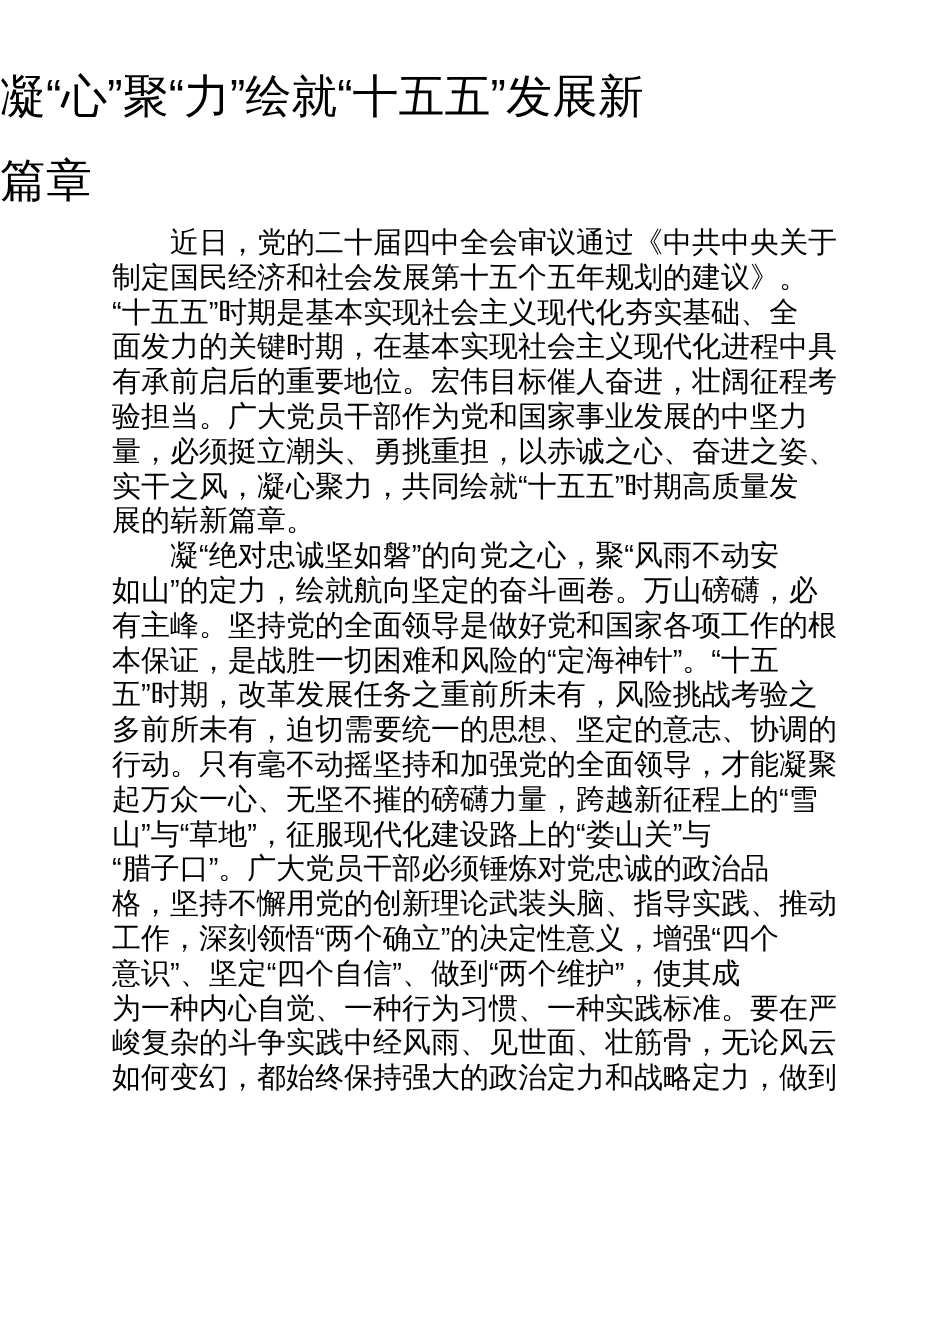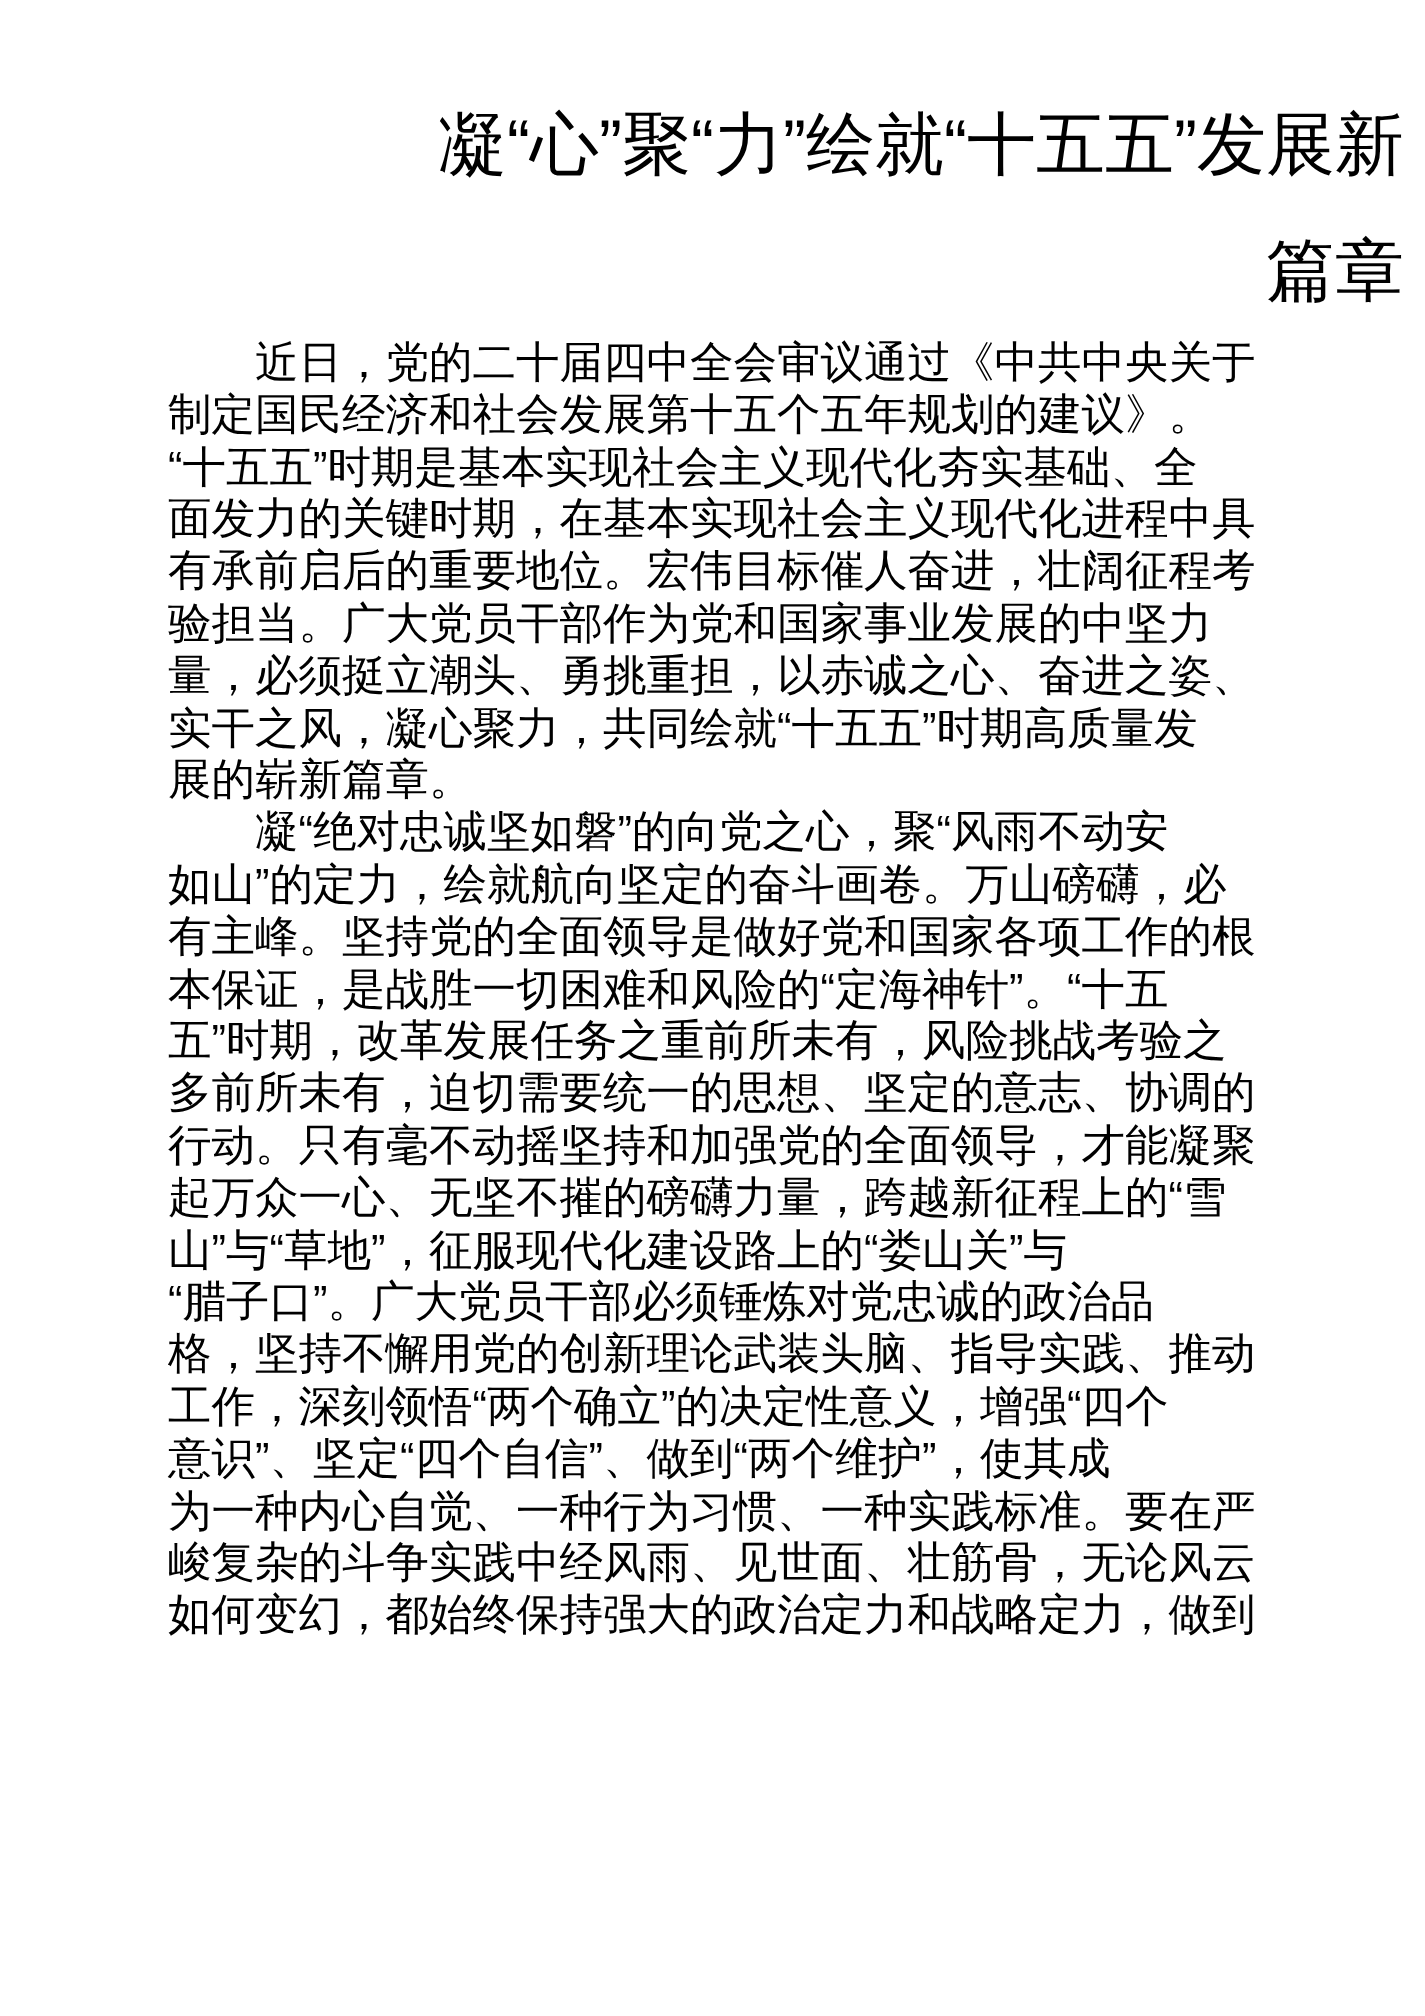--- a/index.html
+++ b/index.html
@@ -21,21 +21,21 @@
   }
   .site-name { color: #ff0000; font-weight: bold; }
   .separator { color: #000000; }
   .tagline { color: #000000; }
   .url { color: #0000ff; text-decoration: none; cursor: pointer; }
   .title {
     margin: 54px 14px 0 0;
     font-size: 46px;
     font-weight: normal;
     line-height: 84px;
-    text-align: right;
+    text-align: left;
     white-space: pre;
     color: #000000;
   }
   .body-text {
     margin-top: 3px;
     padding-left: 112px;
     width: 740px;
     font-size: 29px;
     line-height: 34.8px;
   }

